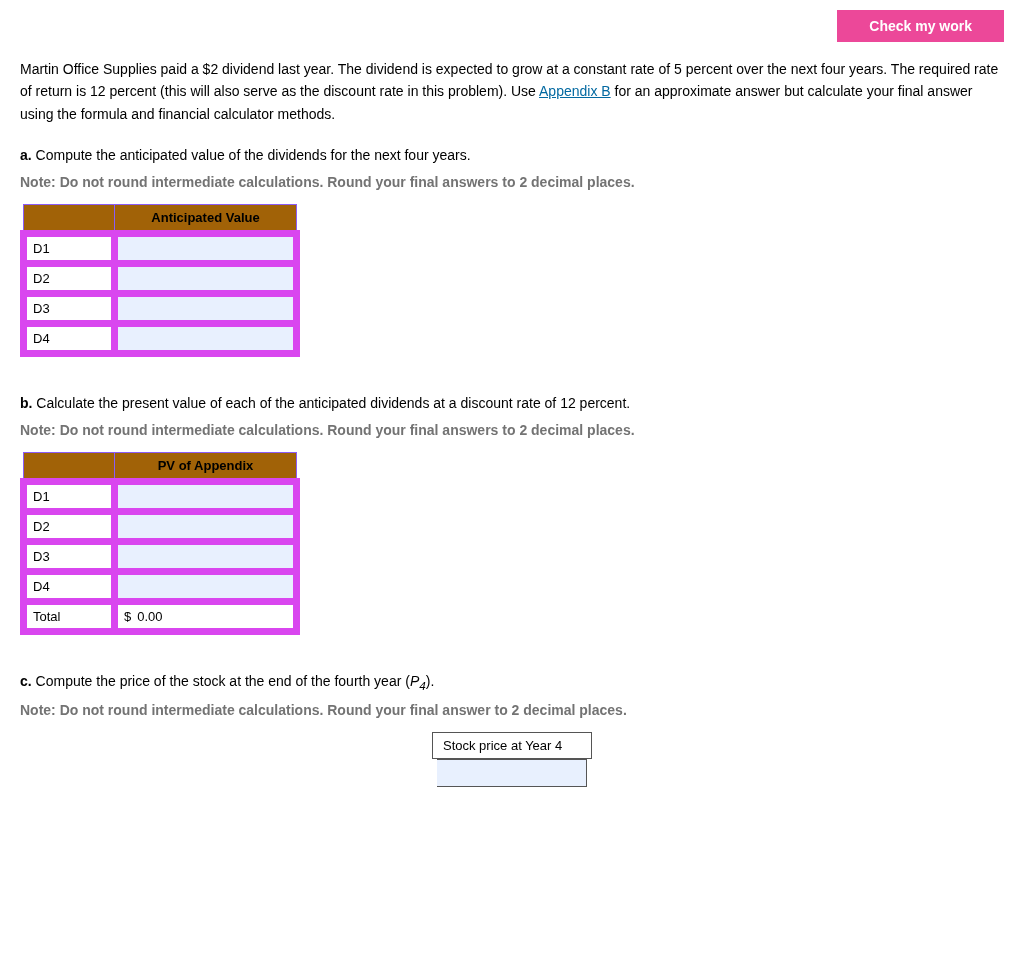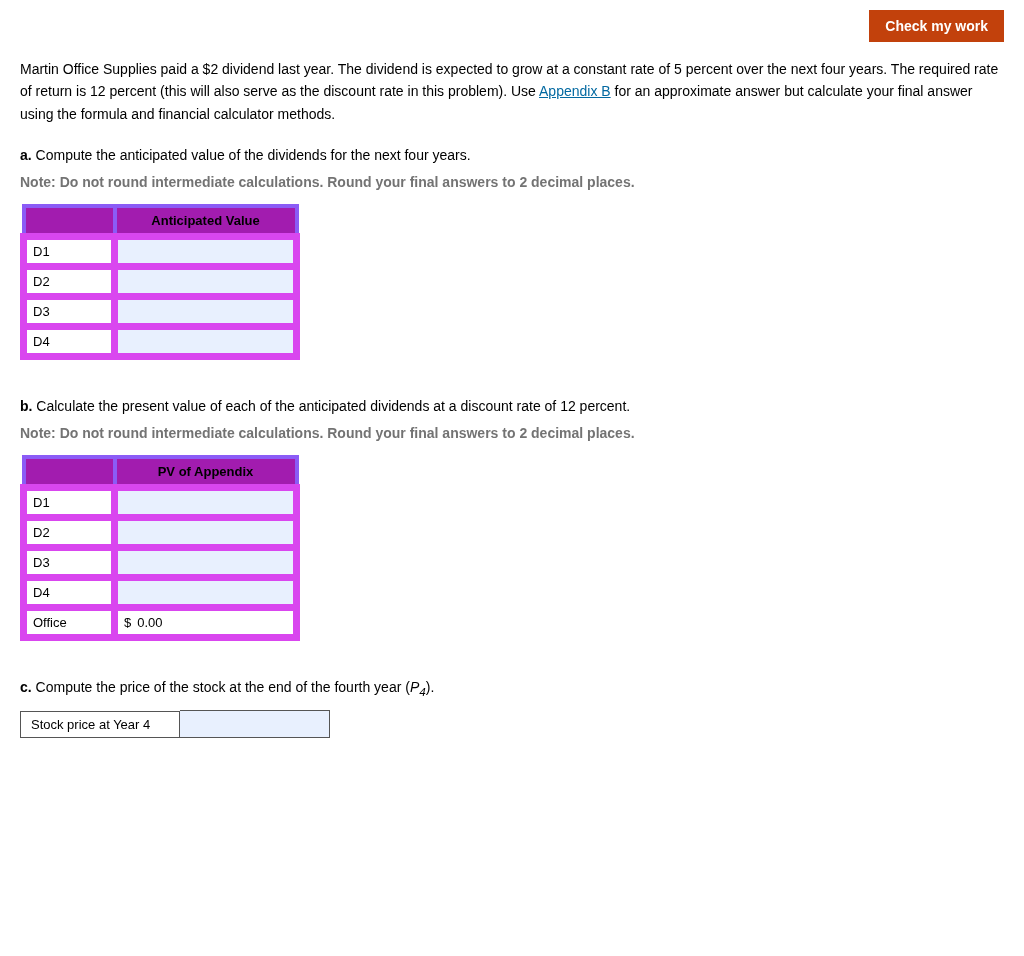--- a/index.html
+++ b/index.html
@@ -19,24 +19,24 @@
       margin: 0 auto;
       padding: 10px 20px 40px 20px;
       position: relative;
     }
     .header-bar {
       display: flex;
       justify-content: flex-end;
       margin-bottom: 16px;
     }
     .check-my-work-btn {
-      background-color: #c2410c;
+      background-color: #ec4899;
       color: #fff;
       border: none;
-      padding: 8px 16px;
+      padding: 8px 32px;
       font-size: 14px;
       cursor: pointer;
       font-weight: bold;
     }
     .problem-text {
       margin-bottom: 20px;
       line-height: 1.6;
     }
     .problem-text a {
       color: #0369a1;
@@ -49,22 +49,22 @@
     .note-text {
       color: #737373;
       font-weight: bold;
       margin-bottom: 14px;
     }
     table {
       border-collapse: collapse;
       min-width: 280px;
     }
     th {
-      background: #a21caf;
-      border: 4px solid #8b5cf6;
+      background: #a16207;
+      border: 1px solid #8b5cf6;
       padding: 5px 10px;
       text-align: center;
       font-weight: bold;
       font-size: 13px;
     }
     td {
       border: 7px solid #d946ef;
       padding: 4px 6px;
       font-size: 13px;
       height: 28px;
@@ -86,20 +86,21 @@
       padding: 4px 6px;
       font-size: 13px;
       background: #e8f0fe;
       box-sizing: border-box;
     }
     .section-c-row {
       display: flex;
       align-items: center;
       gap: 0;
       margin-top: 10px;
+      flex-direction: column;
     }
     .section-c-label {
       border: 1px solid #555;
       padding: 5px 10px;
       font-size: 13px;
       background: #fff;
       min-width: 160px;
     }
     .section-c-input {
       border: 1px solid #555;
@@ -199,37 +200,38 @@
         </tr>
         <tr>
           <td class="label-cell">D3</td>
           <td class="input-cell"><input type="text" style=""></td>
         </tr>
         <tr>
           <td class="label-cell">D4</td>
           <td class="input-cell"><input type="text" style=""></td>
         </tr>
         <tr class="total-row">
-          <td class="label-cell">Office</td>
+          <td class="label-cell">Total</td>
           <td style="padding: 4px 0;">
             <div style="display:flex; align-items:center; height:100%;">
               <span style="padding: 0 6px; font-size:13px;">$</span>
               <span style="flex:1; text-align:left; padding-right:8px; font-size:13px;">0.00</span>
             </div>
           </td>
         </tr>
       </tbody>
     </table>
   </div>
 
   <div class="section">
     <div class="section-title">
       <span style="font-weight:bold;">c. </span>
       <span>Compute the price of the stock at the end of the fourth year (</span><span style="font-style:italic;">P<sub>4</sub></span><span>).</span>
     </div>
+    <div class="note-text">Note: Do not round intermediate calculations. Round your final answer to 2 decimal places.</div>
     <div class="section-c-row">
       <div class="section-c-label">Stock price at Year 4</div>
       <div class="section-c-input">
         <input type="text" style="">
       </div>
     </div>
   </div>
 </div>
 
 </body></html>

